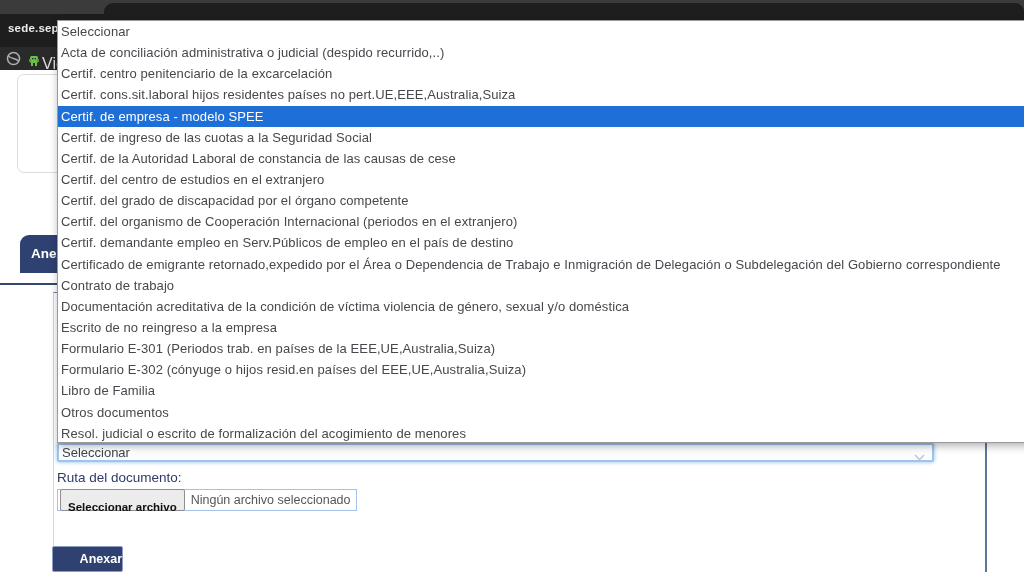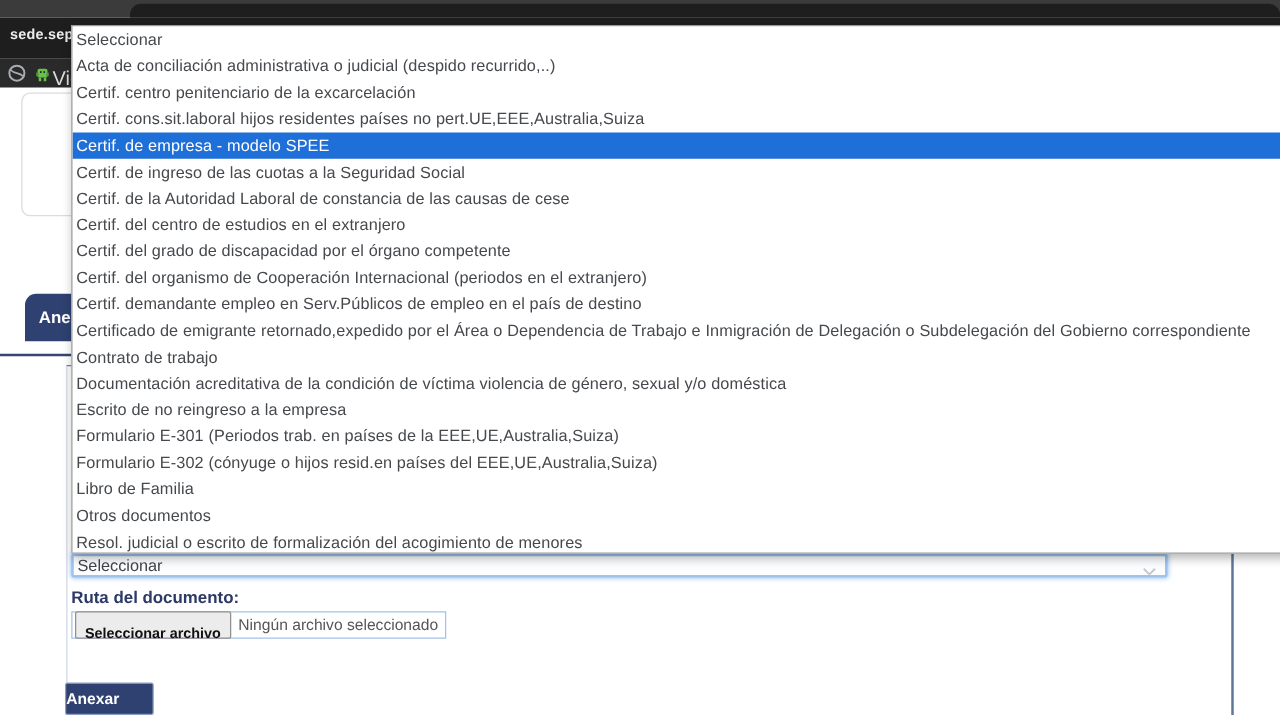--- a/index.html
+++ b/index.html
@@ -31,30 +31,30 @@
                border-top:1px solid #6b82a6; border-left:1px solid #cfd7e4;
                border-right:2px solid #5f769b; }
 
   
   .select-box{ left:57px; top:443px; width:877px; height:19px; background:#fbfdff;
                border:2px solid #9ec3ec; border-radius:2px;
                box-shadow:0 0 4px rgba(130,180,235,.9);
                font-size:13px; color:#3f4347; line-height:15px; padding-left:3px; }
   .chevron   { position:absolute; right:7px; top:4px; }
 
-  .ruta-label{ left:57px; top:470px; font-size:13.5px; font-weight:700; color:#2d3a66; }
+  .ruta-label{ left:57px; top:470px; font-size:13.5px; font-weight:400; color:#2d3a66; }
   .file-input{ left:57px; top:489px; width:300px; height:22px; background:#fff;
                border:1px solid #a3c2e6; display:flex; align-items:center; }
   .file-btn  { margin-left:2px; height:17px; background:#ececec; border:1px solid #8f8f8f;
                border-radius:2px; font-size:11.5px; font-weight:700; color:#111;
                padding:10px 7px; line-height:15px; }
   .file-status{ margin-left:6px; font-size:12.5px; color:#565656; white-space:nowrap; }
   .anexar-btn{ left:52px; top:546px; width:71px; height:26px; background:#2e4170;
                border:1px solid #8b9cc2; border-radius:2px; color:#fff; font-size:12.5px;
-               font-weight:700; text-align:left; line-height:24px; }
+               font-weight:700; text-align:right; line-height:24px; }
 
   
   .popup { left:57px; top:20px; width:975px; height:423px; background:#fff;
            border:1px solid #9a9a9a; box-shadow:1px 3px 8px rgba(0,0,0,.3);
            z-index:50; overflow:hidden; }
   .opt   { height:21.15px; line-height:21.3px; padding-left:3px; font-size:13px;
            color:#45484c; letter-spacing:.1px; white-space:nowrap; }
   .opt.sel { background:#1f6fd8; color:#fff; }
 </style>
 </head>

